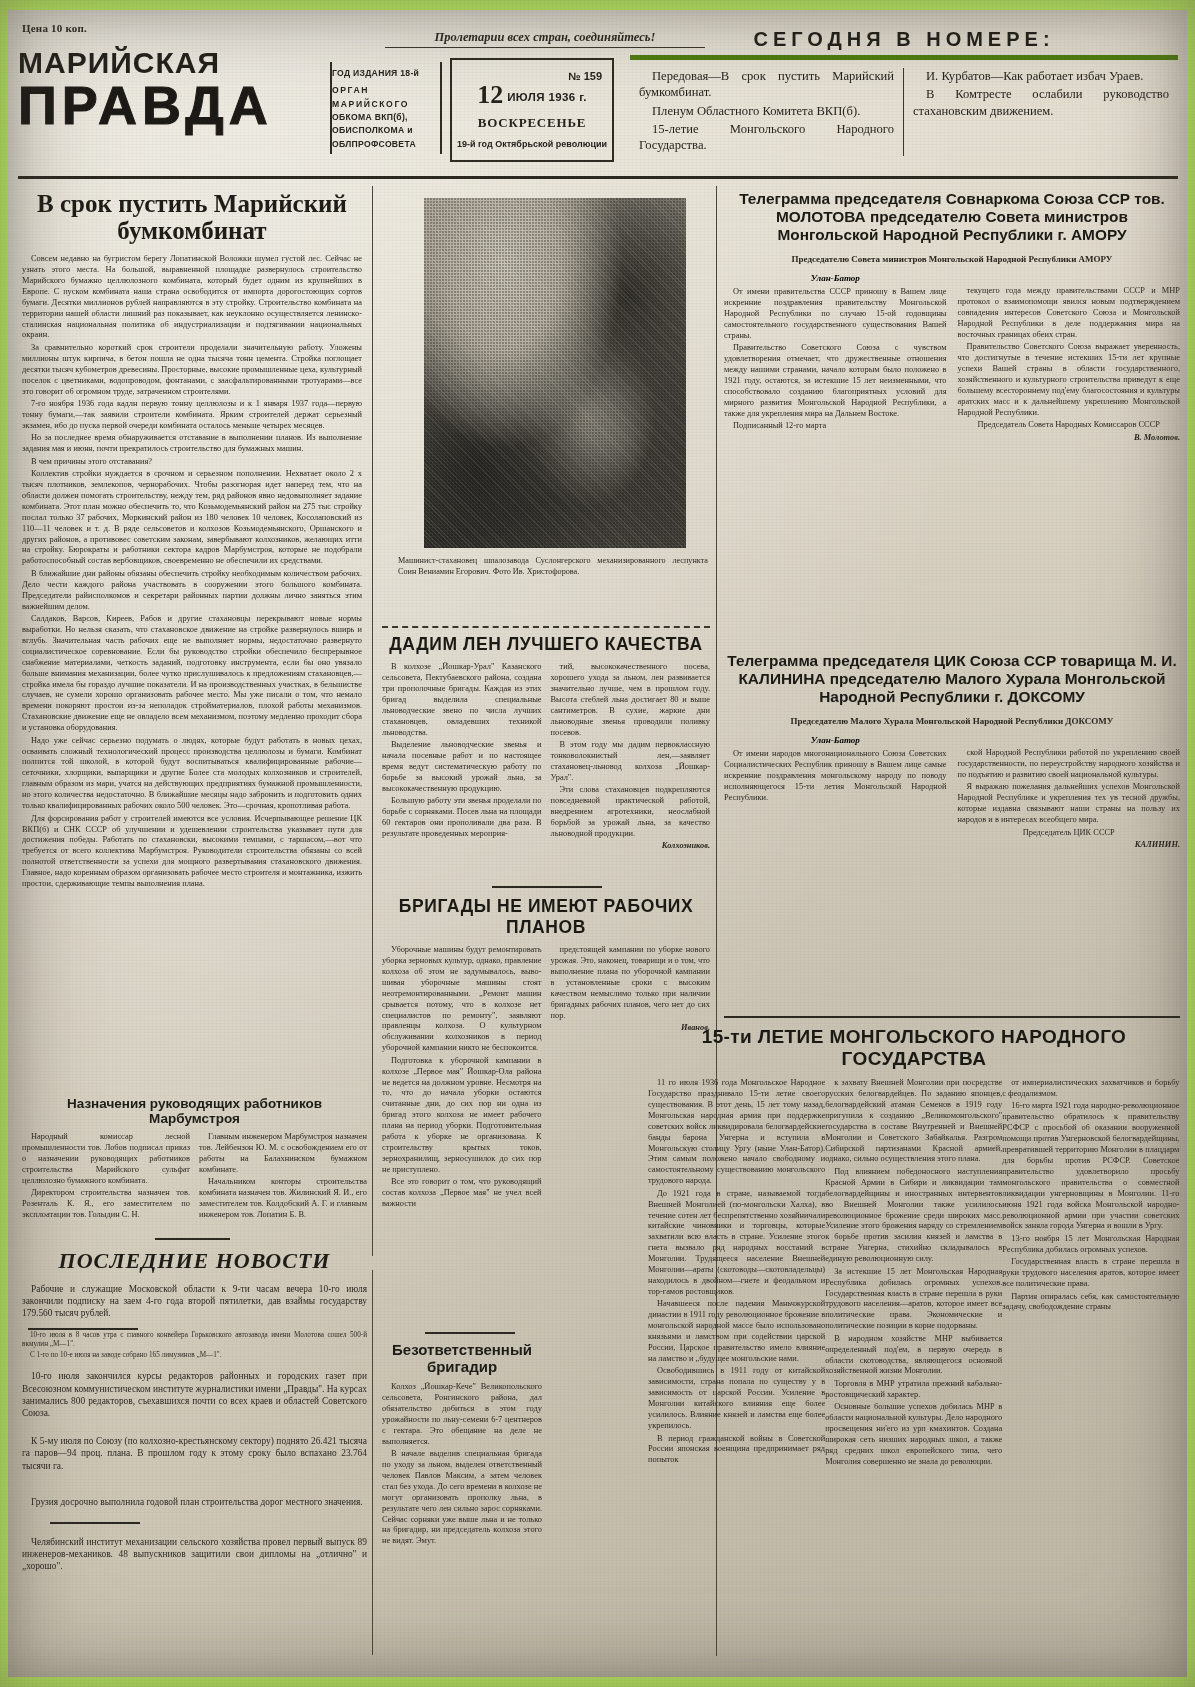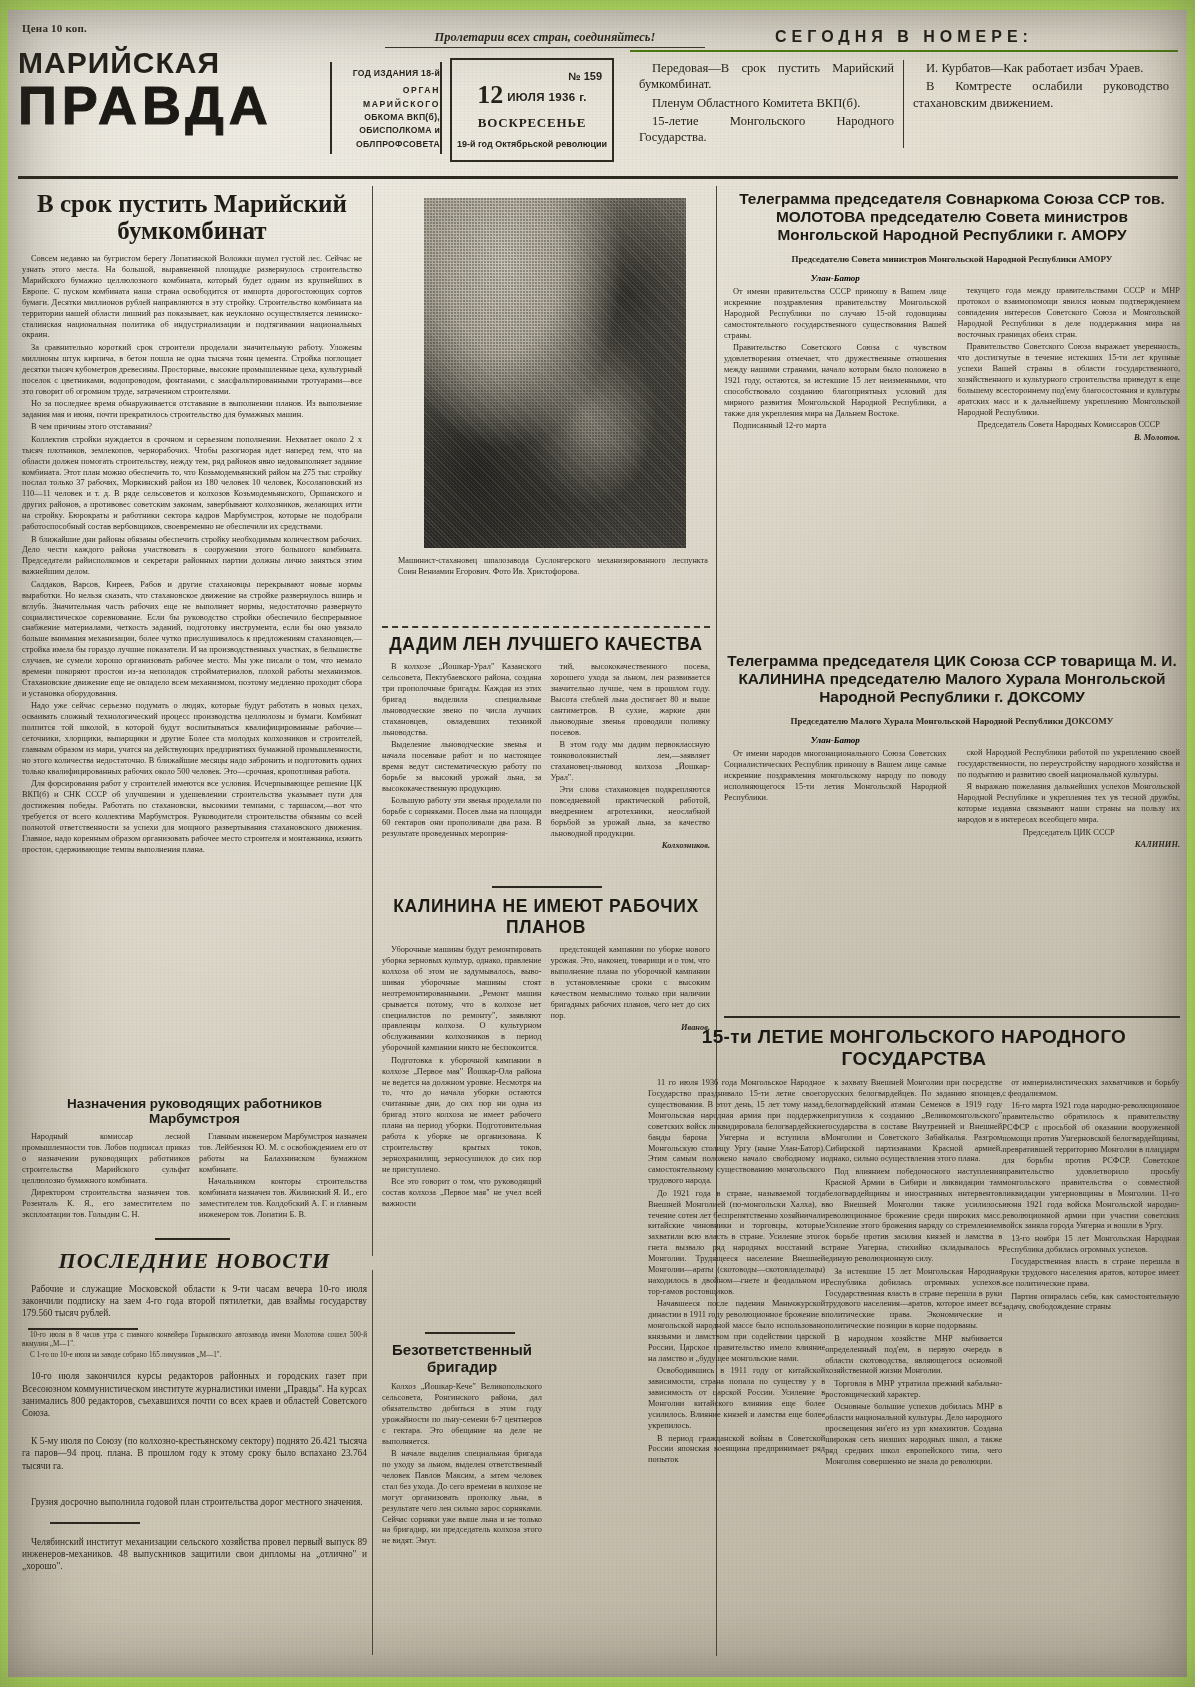--- a/index.html
+++ b/index.html
@@ -35,35 +35,35 @@
   .mast{position:absolute;left:18px;top:48px;width:310px;}
   .mast1{font-family:"Liberation Sans",sans-serif;font-weight:bold;font-size:30px;
     letter-spacing:1px;color:#211f1a;line-height:1;
     text-shadow:0 1px 0 rgba(255,255,255,.25);}
   .mast2{font-family:"Liberation Sans",sans-serif;font-weight:bold;font-size:54px;
     letter-spacing:5px;color:#1c1a16;line-height:.95;margin-top:2px;
     -webkit-text-stroke:1px #1c1a16;}
   
   .organbox{position:absolute;left:330px;top:62px;width:108px;height:92px;
     border-left:2px solid #2e2b23;border-right:2px solid #2e2b23;
-    text-align:right;font-family:"Liberation Sans",sans-serif;color:#26241e;}
+    text-align:left;font-family:"Liberation Sans",sans-serif;color:#26241e;}
   .organbox .l{font-size:8.6px;font-weight:bold;letter-spacing:.3px;line-height:1.55;}
   .organbox .l.sp{letter-spacing:1.6px;}
   .datebox{position:absolute;left:450px;top:58px;width:160px;height:100px;
     border:2px solid #2e2b23;text-align:center;color:#24221c;}
   .dnum{font-family:"Liberation Serif",serif;font-weight:bold;font-size:26px;display:inline-block;vertical-align:-2px;}
   .dmo{font-family:"Liberation Sans",sans-serif;font-weight:bold;font-size:11.5px;letter-spacing:.4px;}
   .dno{position:absolute;right:10px;top:10px;font-size:11px;font-weight:bold;font-family:"Liberation Sans",sans-serif;}
   .dday{font-family:"Liberation Serif",serif;font-weight:bold;font-size:13px;letter-spacing:.8px;margin-top:5px;}
   .dyear{font-family:"Liberation Sans",sans-serif;font-weight:bold;font-size:9px;line-height:1.5;margin-top:7px;}
   
   .today{position:absolute;left:630px;top:28px;width:548px;}
   .today h2{margin:0;text-align:center;font-family:"Liberation Sans",sans-serif;
-    font-weight:bold;font-size:16px;letter-spacing:5px;color:#201e19;
-    border-bottom:2px solid #4d7c0f;padding-bottom:4px;}
+    font-weight:bold;font-size:20px;letter-spacing:5px;color:#201e19;
+    border-bottom:5px solid #4d7c0f;padding-bottom:4px;}
   .today .tcols{display:flex;margin-top:8px;}
   .today .tc{width:50%;padding:0 9px;box-sizing:border-box;font-size:12.6px;line-height:1.30;color:#26241e;text-align:justify;}
   .today .tc:first-child{border-right:1.5px solid #3a362c;}
   .today .tc p{margin:0 0 2px;text-indent:13px;}
   
   .hr-thick{position:absolute;background:#2b2820;height:3px;}
   .hr-thin{position:absolute;background:#3a362c;height:1px;}
   .vline{position:absolute;background:#4a4638;width:1px;}
   
   .bt{font-size:8.4px;line-height:1.30;color:#2a2720;text-align:justify;
@@ -160,20 +160,21 @@
 
   <div class="vline" style="left:372px;top:186px;height:1070px;"></div>
   <div class="vline" style="left:716px;top:186px;height:1470px;"></div>
   <div class="vline" style="left:372px;top:1270px;height:385px;"></div>
 
   <div class="col" style="left:22px;top:190px;width:340px;">
     <div class="h-lead">В срок пустить Марийский бумкомбинат</div>
     <div class="bt" style="margin-top:10px;">
       <p>Совсем недавно на бугристом берегу Лопатинской Воложки шумел густой лес. Сейчас не узнать этого места. На большой, выравненной площадке развернулось строительство Марийского бумажно целлюлозного комбината, который будет одним из крупнейших в Европе. С пуском комбината наша страна освободится от импорта дорогостоющих сортов бумаги. Десятки миллионов рублей направляются в эту стройку. Строительство комбината на территории нашей области лишний раз показывает, как неуклонно осуществляется ленинско-сталинская национальная политика об индустриализации и подтягивании национальных окраин.</p>
       <p>За сравнительно короткий срок строители проделали значительную работу. Уложены миллионы штук кирпича, в бетон пошла не одна тысяча тонн цемента. Стройка поглощает десятки тысяч кубометров древесины. Просторные, высокие промышленные цеха, культурный поселок с цветниками, водопроводом, фонтанами, с заасфальтированными тротуарами—все это говорит об огромном труде, затраченном строителями.</p>
+      <p>7-го ноября 1936 года кадлн первую тонну целлюлозы и к 1 января 1937 года—первую тонну бумаги,—так заявили строители комбината. Ярким строителей держат серьезный экзамен, ибо до пуска первой очереди комбината осталось меньше четырех месяцев.</p>
       <p>Но за последнее время обнаруживается отставание в выполнении планов. Из выполнение задания мая и июня, почти прекратилось строительство для бумажных машин.</p>
       <p>В чем причины этого отставания?</p>
       <p>Коллектив стройки нуждается в срочном и серьезном пополнении. Нехватает около 2 х тысяч плотников, землекопов, чернорабочих. Чтобы разогнорая идет наперед тем, что на области должен помогать строительству, нежду тем, ряд районов явно недовыполняет задание комбината. Этот план можно обеспечить то, что Козьмодемьянский район на 275 тыс стройку послал только 37 рабочих, Моркинский район из 180 человек 10 человек, Косолаповский из 110—11 человек и т. д. В ряде сельсоветов и колхозов Козьмодемьянского, Оршанского и других районов, а противовес советским законам, завербывают колхозников, желающих итти на стройку. Бюрократы и работники сектора кадров Марбумстроя, которые не подобрали работоспособный состав вербовщиков, своевременно не обеспечили их средствами.</p>
       <p>В ближайшие дни районы обязаны обеспечить стройку необходимым количеством рабочих. Дело чести каждого района участвовать в сооружении этого большого комбината. Председатели райисполкомов и секретари районных партии должны лично заняться этим важнейшим делом.</p>
       <p>Салдаков, Варсов, Киреев, Рабов и другие стахановцы перекрывают новые нормы выработки. Но нельзя сказать, что стахановское движение на стройке развернулось вширь и вглубь. Значительная часть рабочих еще не выполняет нормы, недостаточно развернуто социалистическое соревнование. Если бы руководство стройки обеспечило беспрерывное снабжение материалами, четкость заданий, подготовку инструмента, если бы оно увязало больше внимания механизации, более чутко прислушивалось к предложениям стахановцев,—стройка имела бы гораздо лучшие показатели. И на производственных участках, в бельшистве случаев, не сумели хорошо организовать рабочее место. Мы уже писали о том, что немало времени покоряют простои из-за неполадок стройматериалов, плохой работы механизмов. Стахановские движение еще не овладело всем механизмом, поэтому медленно проходит сбора и установка оборудования.</p>
       <p>Надо уже сейчас серьезно подумать о людях, которые будут работать в новых цехах, осваивать сложный технологический процесс производства целлюлозы и бумаги. Комбинат полпится той школой, в которой будут воспитываться квалифицированные рабочие—сеточники, хлорщики, выпарщики и другие Более ста молодых колхозников и строителей, главным образом из мари, учатся на действующих предприятиях бумажной промышленности, но этого количества недостаточно. В ближайшие месяцы надо забронить и подготовить одних только квалифицированных рабочих около 500 человек. Это—срочная, кропотливая работа.</p>
       <p>Для форсирования работ у строителей имеются все условия. Исчерпывающее решение ЦК ВКП(б) и СНК СССР об улучшении и удешевлении строительства указывает пути для достижения победы. Работать по стахановски, высокими темпами, с таршасом,—вот что требуется от всего коллектива Марбумстроя. Руководители строительства обязаны со всей полнотой ответственности за успехи для мощного развертывания стахановского движения. Главное, надо коренным образом организовать рабочее место строителя и монтажника, изжить простои, сдерживающие темпы выполнения плана.</p>
     </div>
   </div>
 
@@ -238,21 +239,21 @@
         <p>тий, высококачественного посева, хорошего ухода за льном, лен развивается значительно лучше, чем в прошлом году. Высота стеблей льна достигает 80 и выше сантиметров. В сухие, жаркие дни льноводные звенья проводили поливку посевов.</p>
         <p>В этом году мы дадим первоклассную тонковолокнистый лен,—заявляет стахановец-льновод колхоза „Йошкар-Урал".</p>
         <p>Эти слова стахановцев подкрепляются повседневной практической работой, внедрением агротехники, неослабной борьбой за урожай льна, за качество льноводной продукции.</p>
         <p class="sig noind">Колхозников.</p>
       </div>
     </div>
   </div>
 
   <div class="hr-thin" style="left:492px;top:886px;width:110px;height:2px;background:#2b2820;"></div>
   <div class="col" style="left:382px;top:896px;width:328px;">
-    <div class="h-mid">КАЛИНИНА НЕ ИМЕЮТ РАБОЧИХ ПЛАНОВ</div>
+    <div class="h-mid">БРИГАДЫ НЕ ИМЕЮТ РАБОЧИХ ПЛАНОВ</div>
     <div style="display:flex;gap:9px;margin-top:7px;">
       <div class="bt" style="width:50%;">
         <p>Уборочные машины будут ремонтировать уборка зерновых культур, однако, правление колхоза об этом не задумывалось, выво-шивая уборочные машины стоят неотремонтированными. „Ремонт машин срывается потому, что в колхозе нет специалистов по ремонту", заявляют правленцы колхоза. О культурном обслуживании колхозников в период уборочной кампании никто не беспокоится.</p>
         <p>Подготовка к уборочной кампании в колхозе „Первое мая" Йошкар-Ола района не ведется на должном уровне. Несмотря на то, что до начала уборки остаются считанные дни, до сих пор ни одна из бригад этого колхоза не имеет рабочего плана на период уборки. Подготовительная работа к уборке не организована. К строительству крытых токов, зернохранилищ, зерносушилок до сих пор не приступлено.</p>
         <p>Все это говорит о том, что руководящий состав колхоза „Первое мая" не учел всей важности</p>
       </div>
       <div class="bt" style="width:50%;">
         <p>предстоящей кампании по уборке нового урожая. Это, наконец, товарищи и о том, что выполнение плана по уборочной кампании в установленные сроки с высоким качеством немыслимо только при наличии бригадных рабочих планов, чего нет до сих пор.</p>
         <p class="sig noind">Иванов.</p>
       </div>

